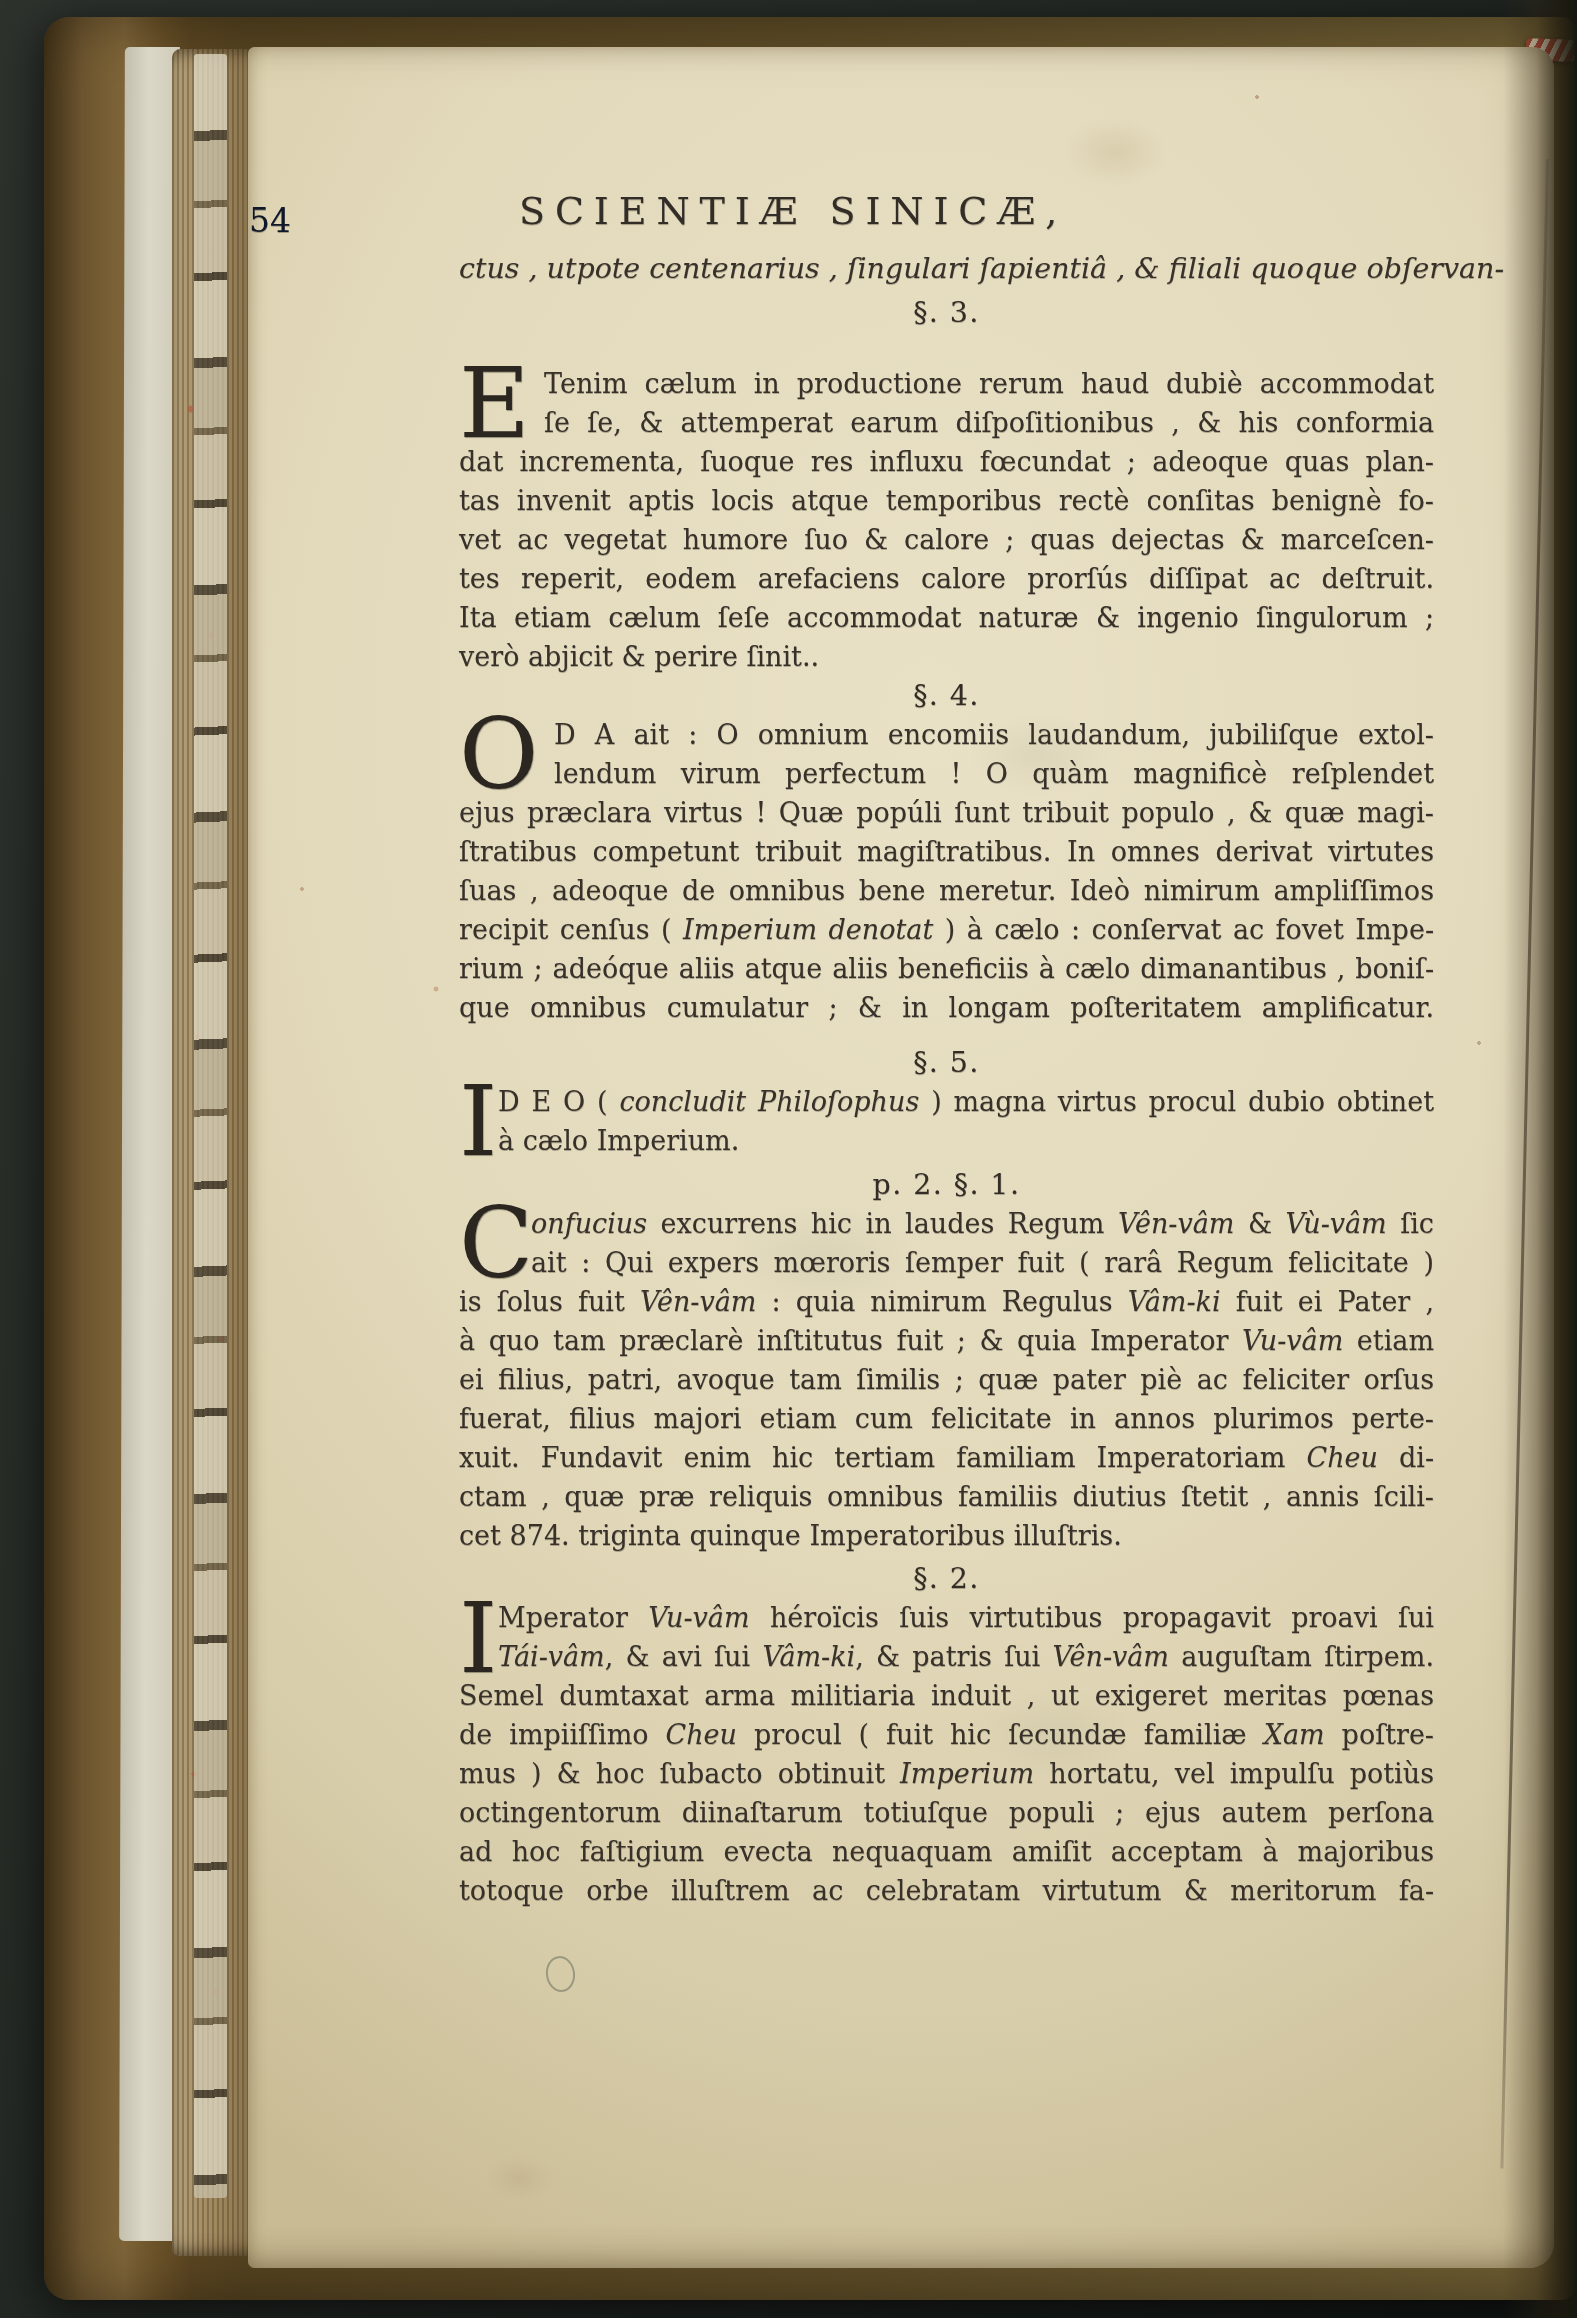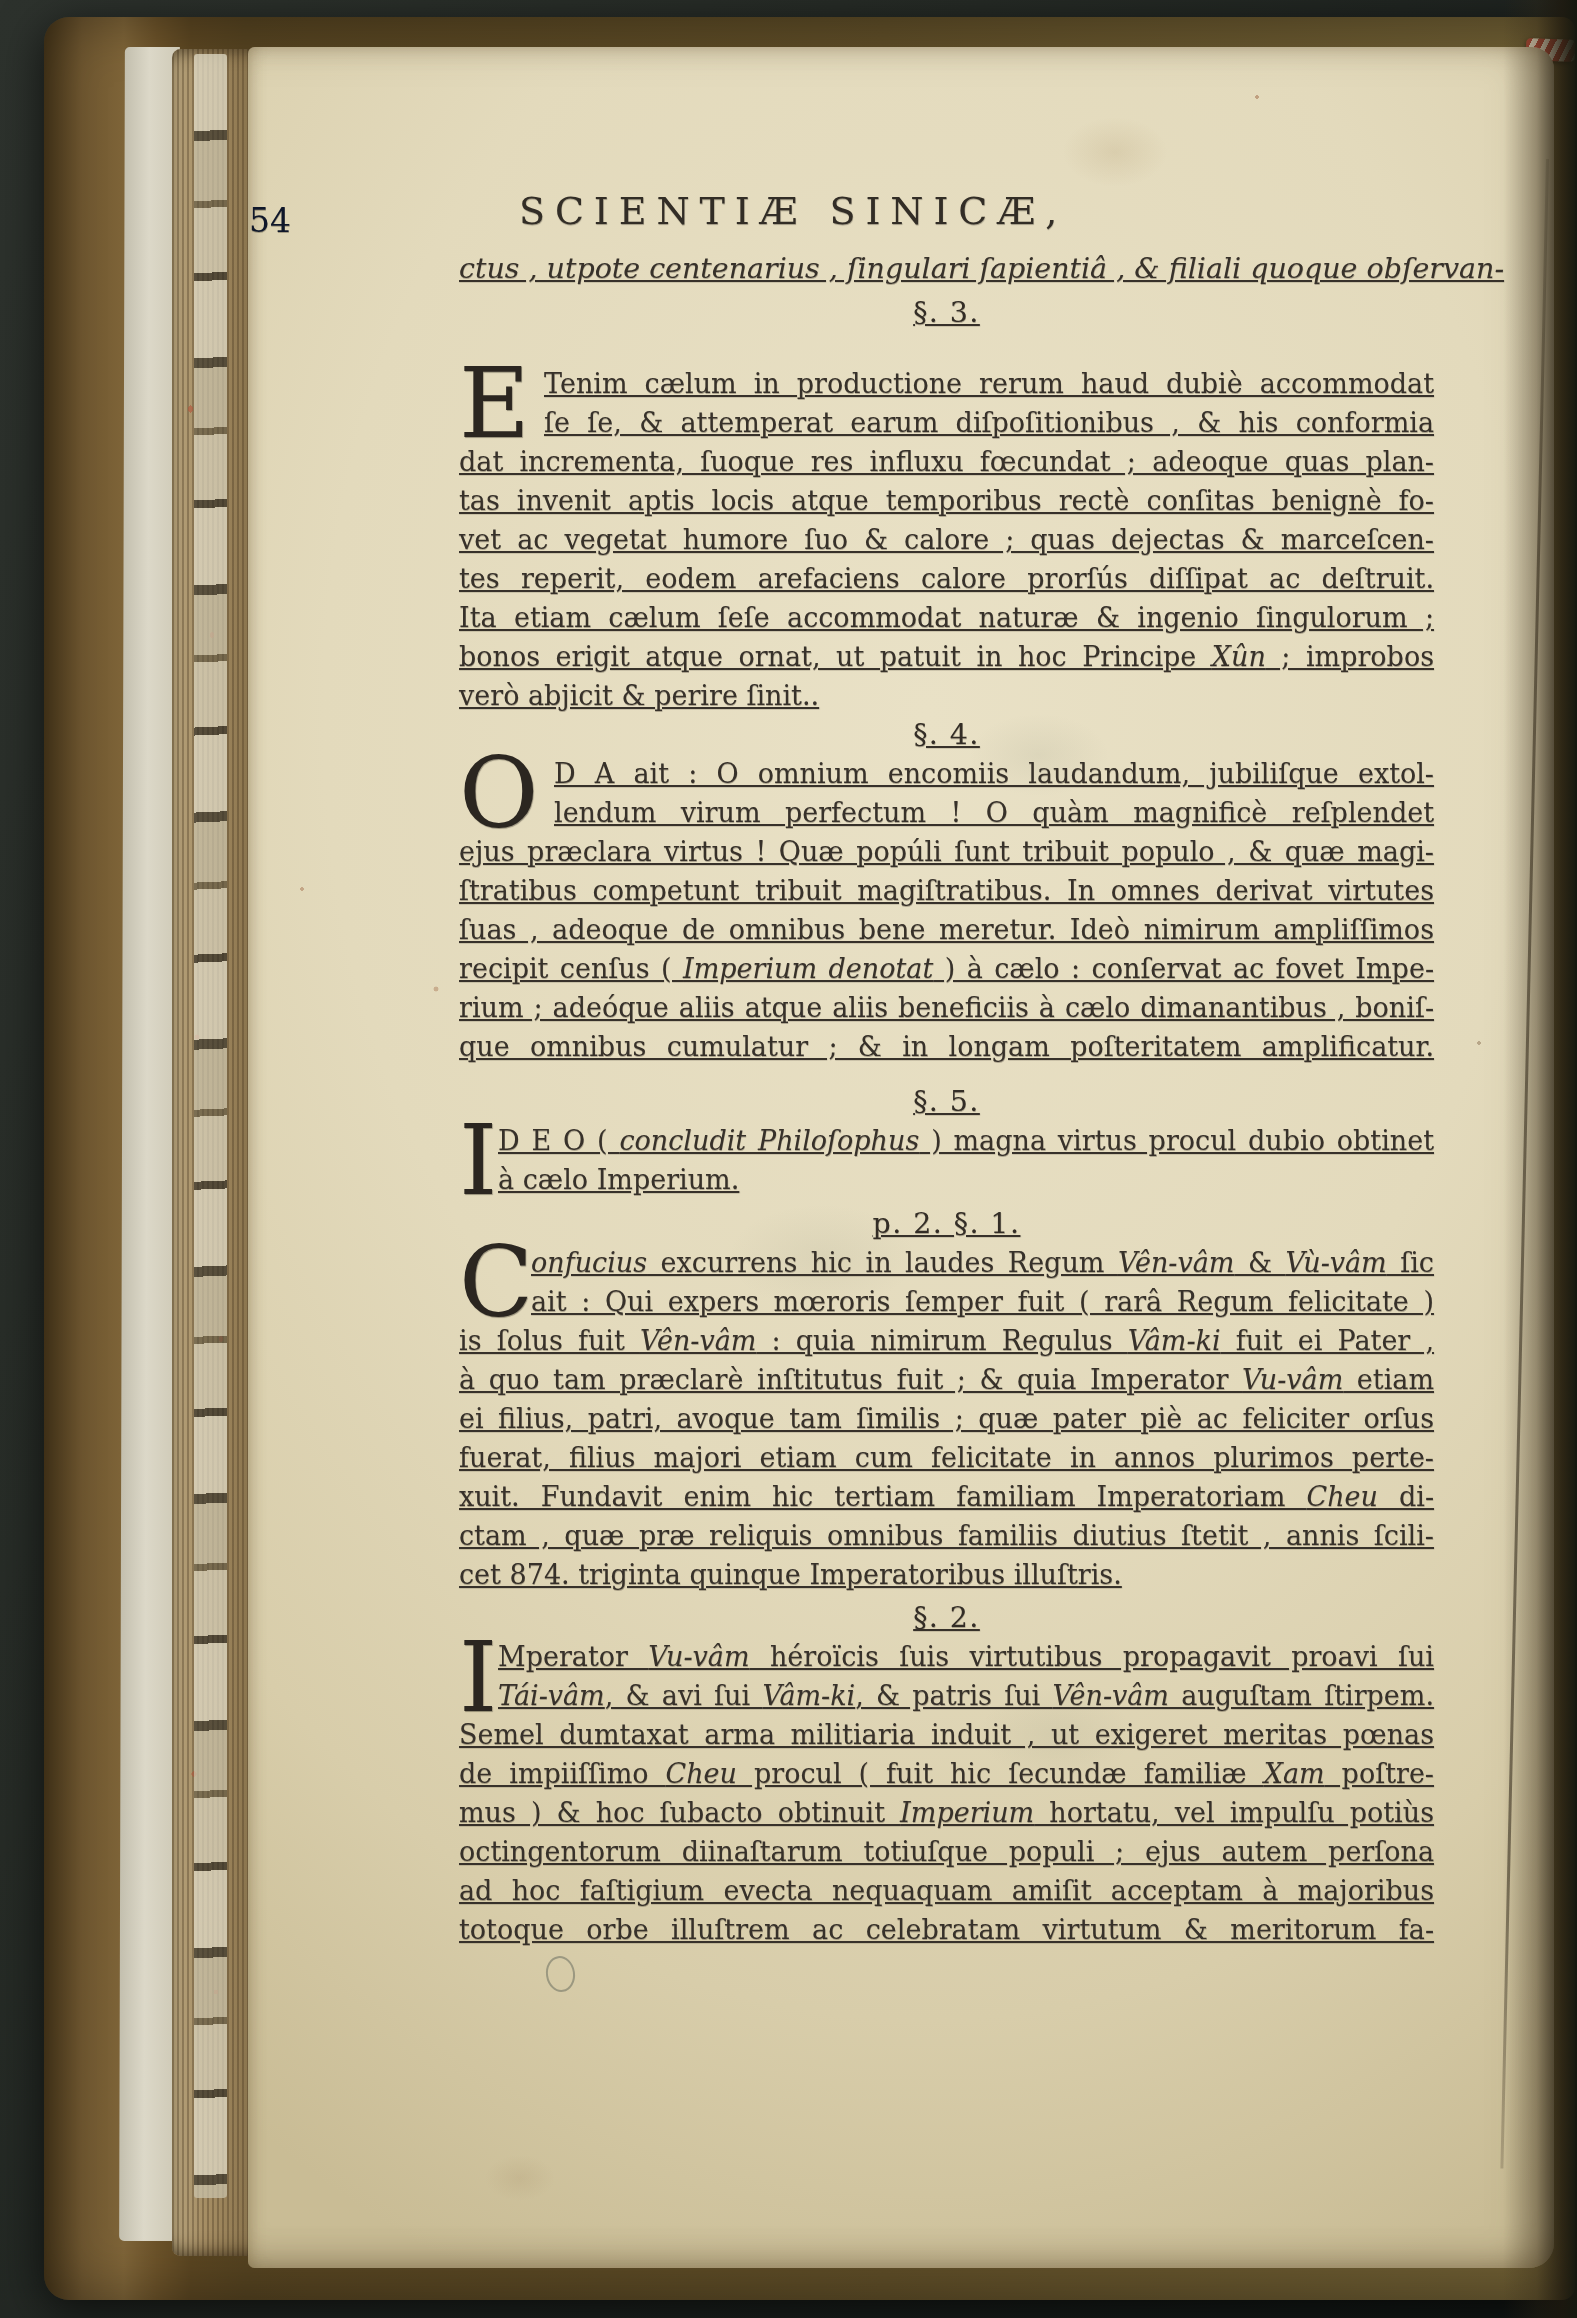--- a/index.html
+++ b/index.html
@@ -105,21 +105,20 @@
     text-align:left;
     font-size:38px;letter-spacing:.26em;
     color:#322d26;
     text-shadow:0.4px 0.7px 0.7px rgba(50,44,34,.35);
     white-space:nowrap;
   }
   .text-column{
     left:459px;top:248px;width:975px;
     color:#37312a;
     text-shadow:0.3px 0.5px 0.5px rgba(55,48,38,.32);
-    text-decoration:underline;
   }
   .block{margin:0;}
   .block:nth-child(4){margin-top:1.7px;}
   .block:nth-child(6){margin-top:18.4px;}
   .block:nth-child(8){margin-top:6.7px;}
   .block:nth-child(10){margin-top:6.7px;}
 
   .continuation .line{
     font-style:italic;
     font-size:28.5px;height:48px;line-height:42px;
@@ -174,21 +173,20 @@
     <div class="block heading">§. 3.</div>
     <div class="block paragraph">
       <span class="dropcap">E</span>
       <div class="line" style="padding-left: 85px; margin-top: 32px;"><span>Tenim cælum in productione rerum haud dubiè accommodat</span></div>
       <div class="line" style="padding-left: 85px;"><span>ſe ſe, &amp; attemperat earum diſpoſitionibus , &amp; his conformia</span></div>
       <div class="line"><span>dat incrementa, ſuoque res influxu fœcundat ; adeoque quas plan-</span></div>
       <div class="line"><span>tas invenit aptis locis atque temporibus rectè conſitas benignè fo-</span></div>
       <div class="line"><span>vet ac vegetat humore ſuo &amp; calore ; quas dejectas &amp; marceſcen-</span></div>
       <div class="line"><span>tes reperit, eodem arefaciens calore prorſús diſſipat ac deſtruit.</span></div>
       <div class="line"><span>Ita etiam cælum ſeſe accommodat naturæ &amp; ingenio ſingulorum ;</span></div>
-      <div class="line"><span>bonos erigit atque ornat, ut patuit in hoc Principe </span><span class="it">Xûn</span><span> ; improbos</span></div>
       <div class="line ragged"><span>verò abjicit &amp; perire ſinit..</span></div>
     </div>
     <div class="block heading">§. 4.</div>
     <div class="block paragraph">
       <span class="dropcap">O</span>
       <div class="line" style="padding-left: 95px;"><span>D A ait : O omnium encomiis laudandum, jubiliſque extol-</span></div>
       <div class="line" style="padding-left: 95px;"><span>lendum virum perfectum ! O quàm magnificè reſplendet</span></div>
       <div class="line"><span>ejus præclara virtus ! Quæ popúli ſunt tribuit populo , &amp; quæ magi-</span></div>
       <div class="line"><span>ſtratibus competunt tribuit magiſtratibus. In omnes derivat virtutes</span></div>
       <div class="line"><span>ſuas , adeoque de omnibus bene meretur. Ideò nimirum ampliſſimos</span></div>

